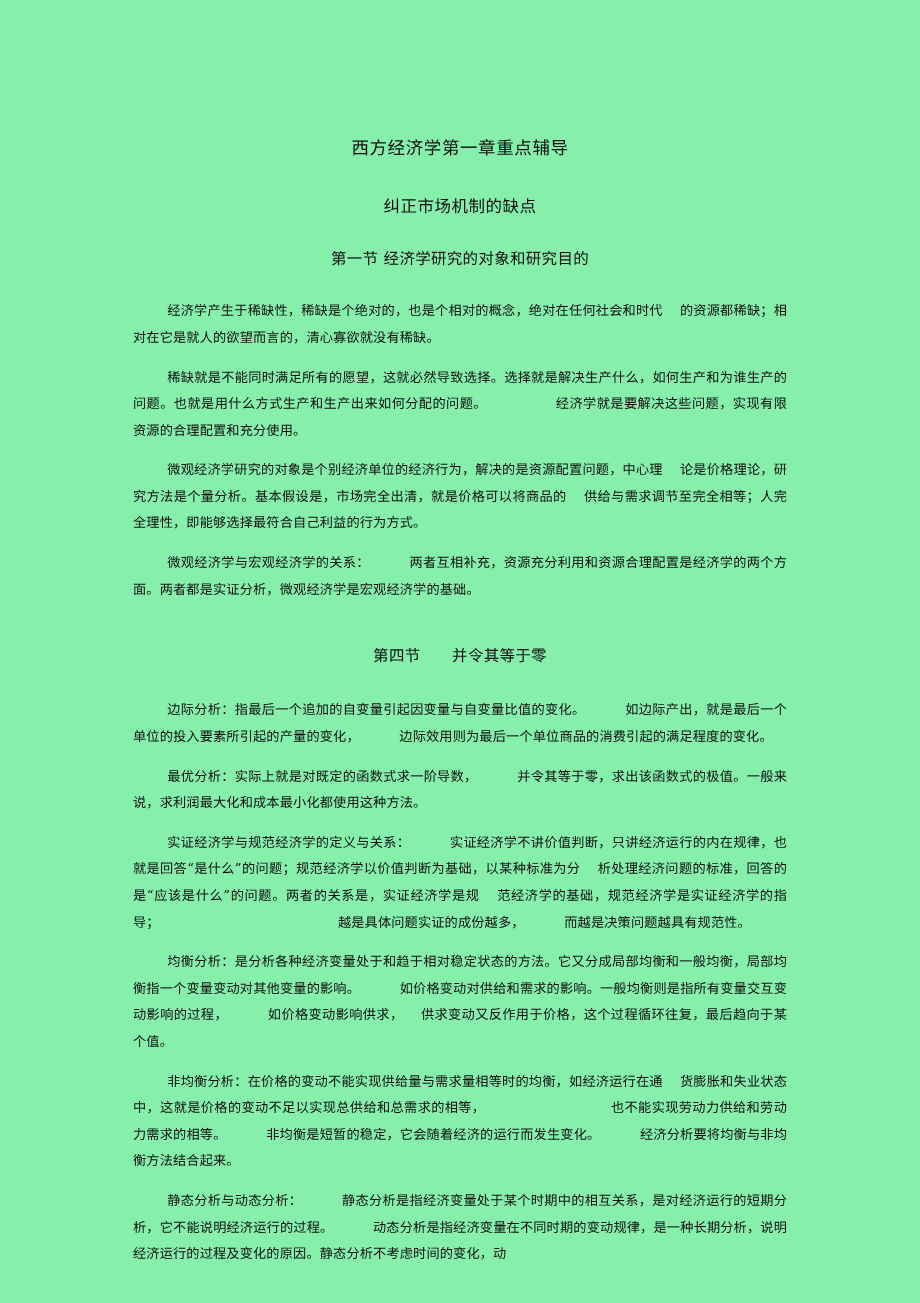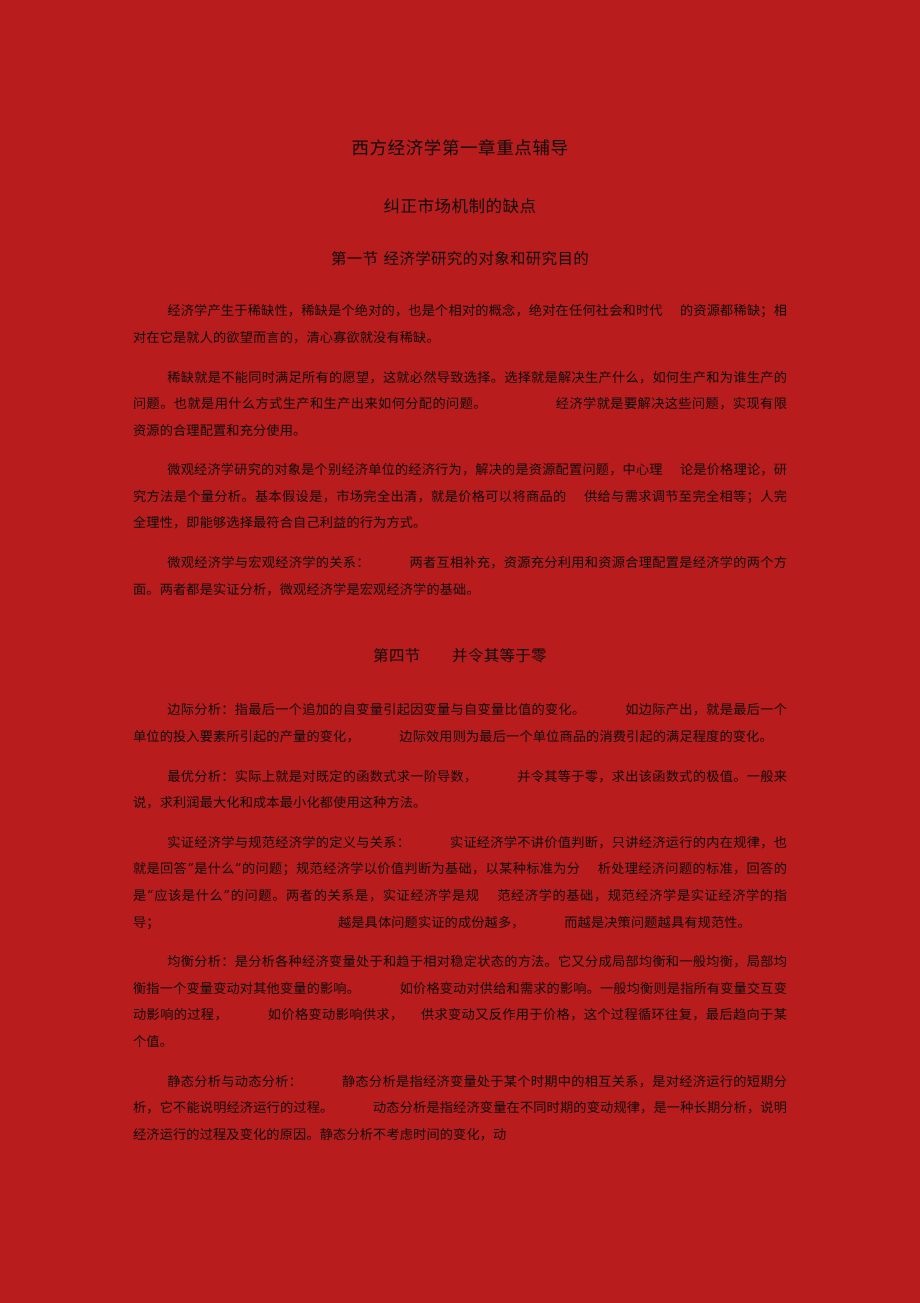--- a/index.html
+++ b/index.html
@@ -12,21 +12,21 @@
     width: 920px;
     height: 1303px;
     font-family: "DejaVu Serif", "Liberation Serif", serif;
     color: #0d0d0d;
     -webkit-font-smoothing: antialiased;
   }
   .page {
     position: relative;
     width: 920px;
     height: 1303px;
-    background: #b91c1c;
+    background: #86efac;
     box-sizing: border-box;
     padding: 0;
     overflow: hidden;
   }
   .content {
     position: absolute;
     left: 120px;
     top: 0;
     width: 680px;
   }
@@ -104,17 +104,18 @@
       <p class="para">微观经济学与宏观经济学的关系：<span class="gap-m"></span>两者互相补充，资源充分利用和资源合理配置是经济学的两个方面。两者都是实证分析，微观经济学是宏观经济学的基础。</p>
     </div>
 
     <h3 class="section-heading second">第四节　　并令其等于零</h3>
 
     <div class="body-block">
       <p class="para">边际分析：指最后一个追加的自变量引起因变量与自变量比值的变化。<span class="gap-m"></span>如边际产出，就是最后一个单位的投入要素所引起的产量的变化，<span class="gap-m"></span>边际效用则为最后一个单位商品的消费引起的满足程度的变化。</p>
       <p class="para">最优分析：实际上就是对既定的函数式求一阶导数，<span class="gap-m"></span>并令其等于零，求出该函数式的极值。一般来说，求利润最大化和成本最小化都使用这种方法。</p>
       <p class="para">实证经济学与规范经济学的定义与关系：<span class="gap-m"></span>实证经济学不讲价值判断，只讲经济运行的内在规律，也就是回答“是什么”的问题；规范经济学以价值判断为基础，以某种标准为分<span class="gap-s"></span>析处理经济问题的标准，回答的是“应该是什么”的问题。两者的关系是，实证经济学是规<span class="gap-s"></span>范经济学的基础，规范经济学是实证经济学的指导；<span class="gap-xxl"></span>越是具体问题实证的成份越多，<span class="gap-m"></span>而越是决策问题越具有规范性。</p>
       <p class="para">均衡分析：是分析各种经济变量处于和趋于相对稳定状态的方法。它又分成局部均衡和一般均衡，局部均衡指一个变量变动对其他变量的影响。<span class="gap-m"></span>如价格变动对供给和需求的影响。一般均衡则是指所有变量交互变动影响的过程，<span class="gap-m"></span>如价格变动影响供求，<span class="gap-s"></span>供求变动又反作用于价格，这个过程循环往复，最后趋向于某个值。</p>
+      <p class="para">非均衡分析：在价格的变动不能实现供给量与需求量相等时的均衡，如经济运行在通<span class="gap-s"></span>货膨胀和失业状态中，这就是价格的变动不足以实现总供给和总需求的相等，<span class="gap-xl"></span>也不能实现劳动力供给和劳动力需求的相等。<span class="gap-m"></span>非均衡是短暂的稳定，它会随着经济的运行而发生变化。<span class="gap-m"></span>经济分析要将均衡与非均衡方法结合起来。</p>
       <p class="para">静态分析与动态分析：<span class="gap-m"></span>静态分析是指经济变量处于某个时期中的相互关系，是对经济运行的短期分析，它不能说明经济运行的过程。<span class="gap-m"></span>动态分析是指经济变量在不同时期的变动规律，是一种长期分析，说明经济运行的过程及变化的原因。静态分析不考虑时间的变化，动</p>
     </div>
 
   </div>
 </div>
 
 </body></html>

